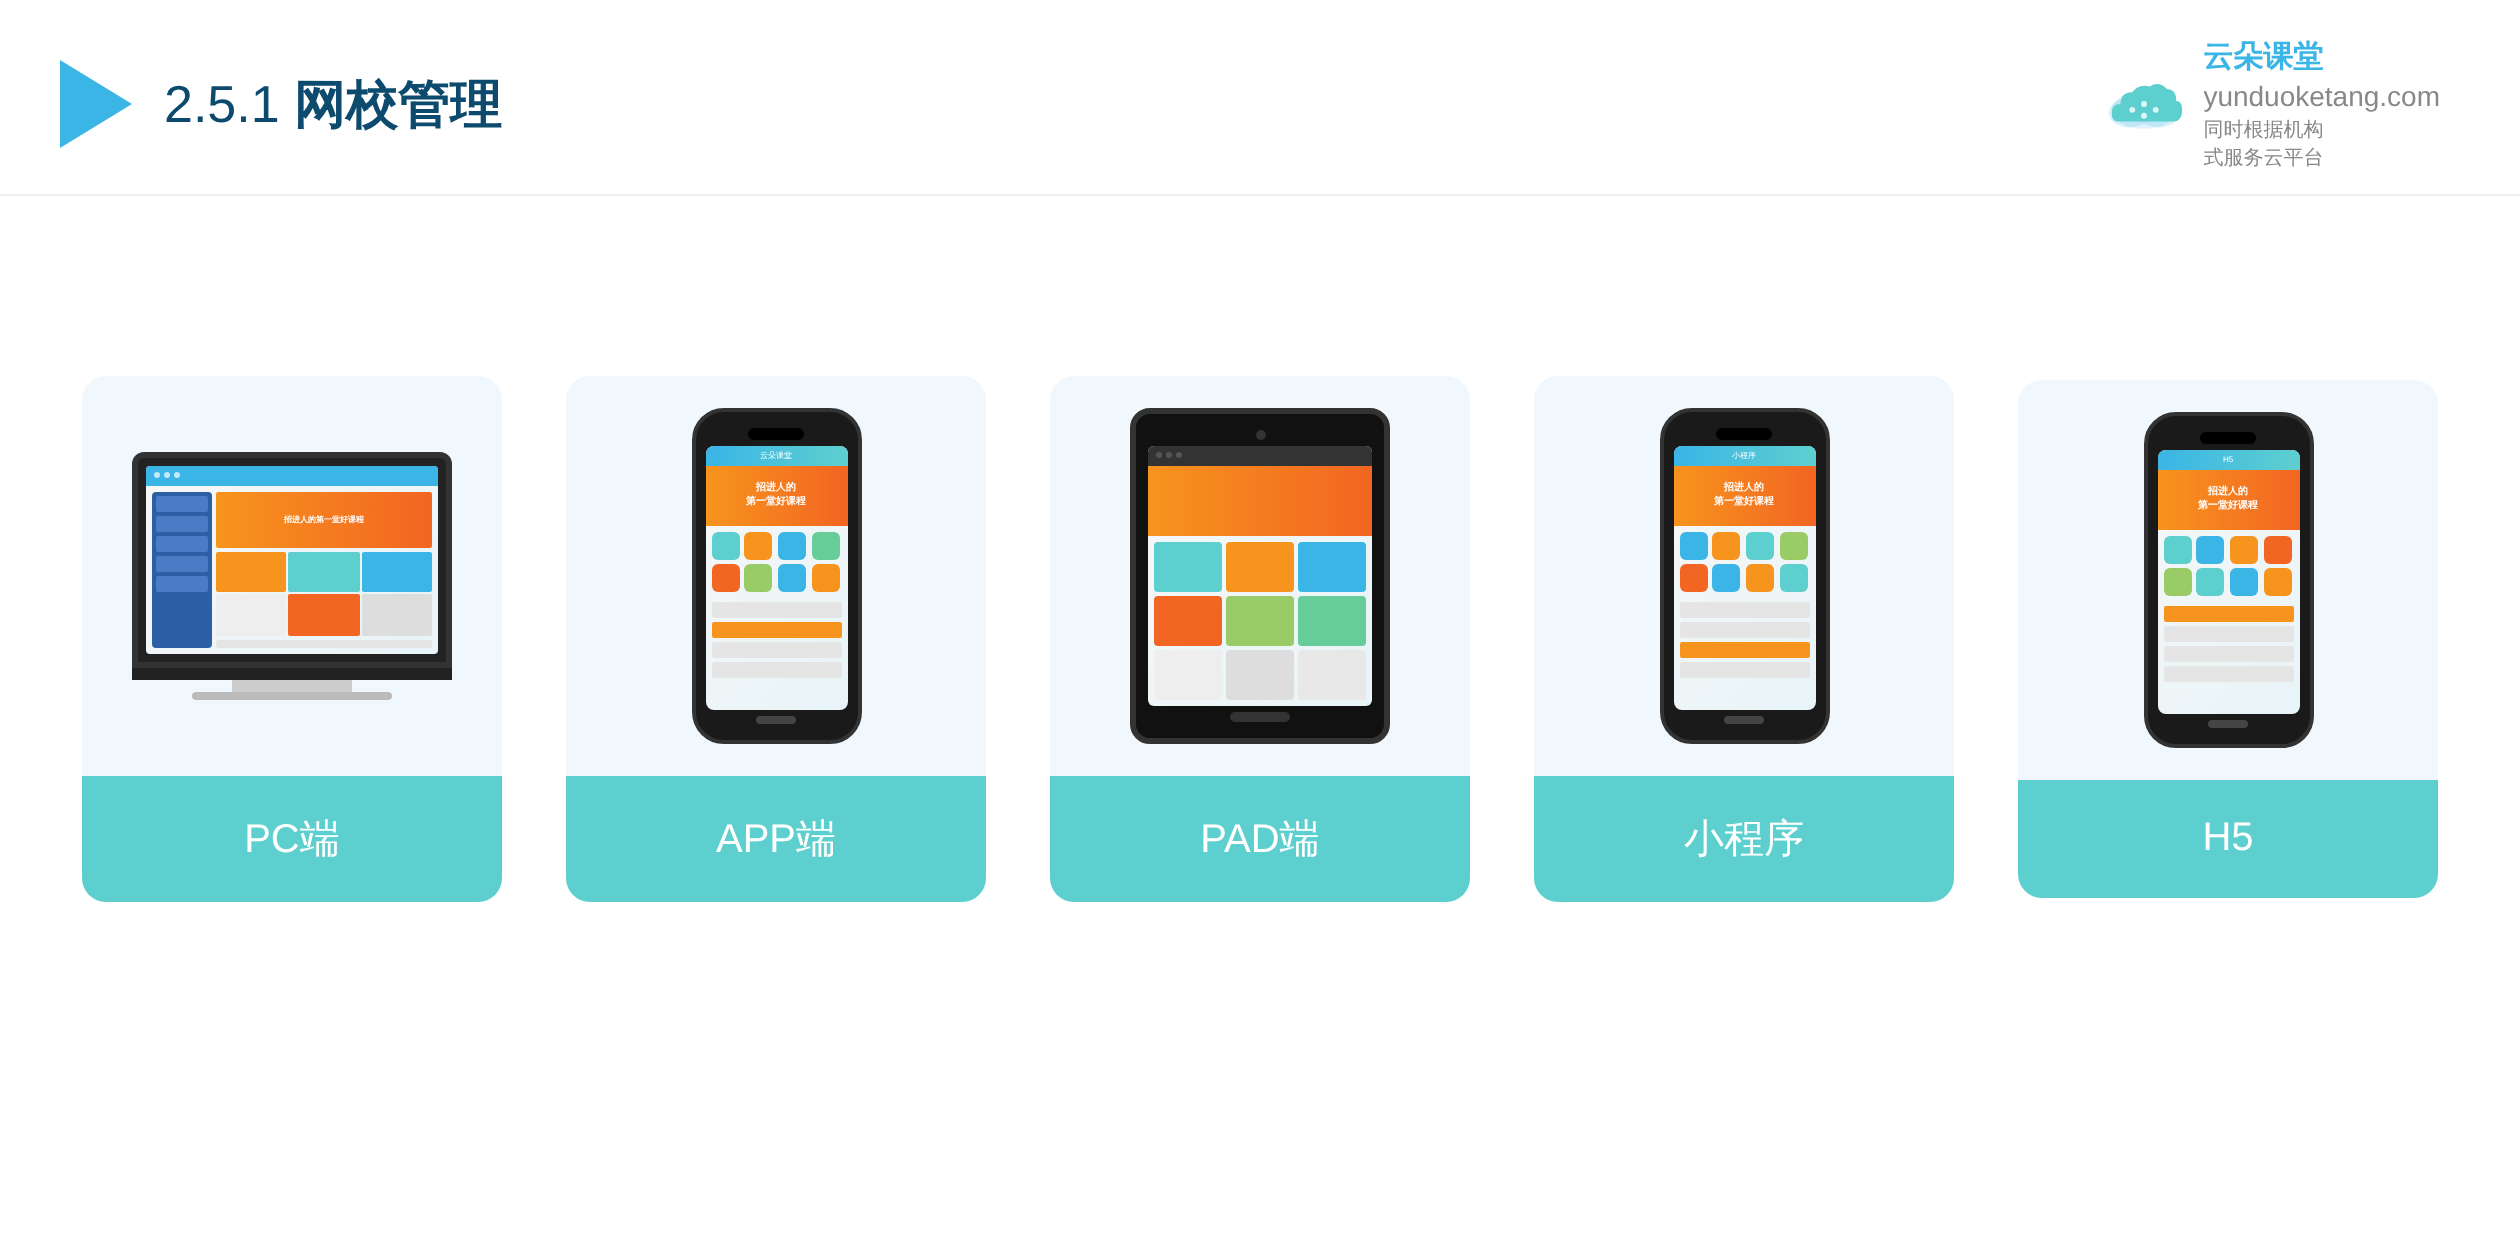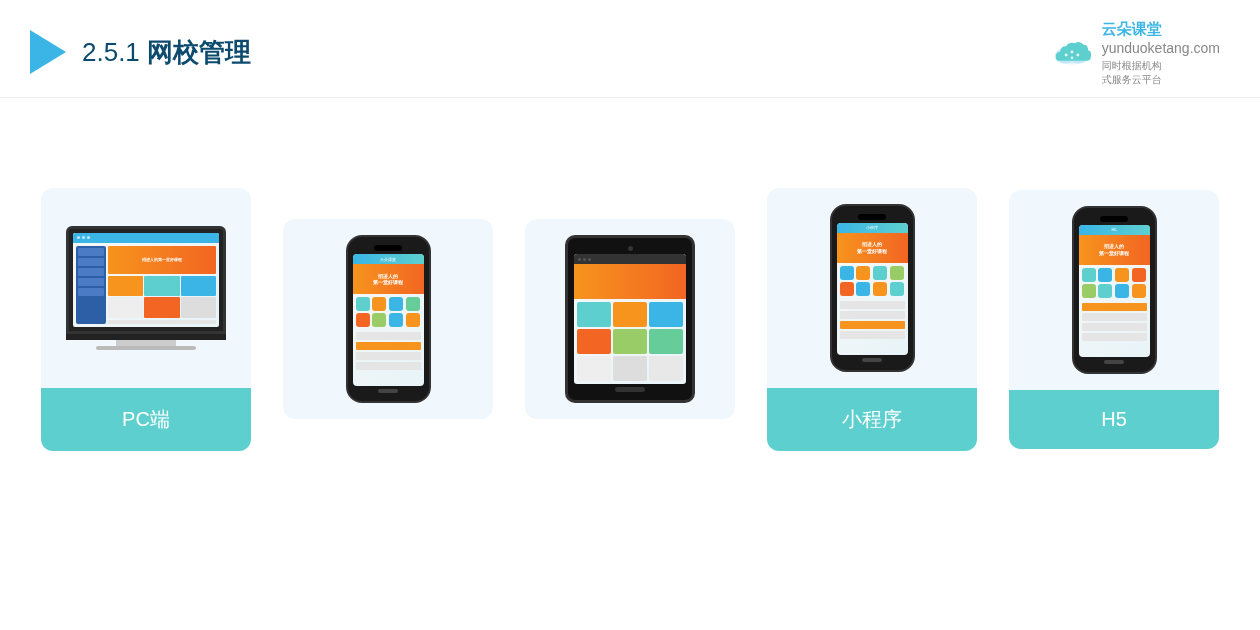--- a/index.html
+++ b/index.html
@@ -484,20 +484,21 @@
           <div class="phone-content-rows">
             <div class="phone-row"></div>
             <div class="phone-row-orange"></div>
             <div class="phone-row"></div>
             <div class="phone-row"></div>
           </div>
         </div>
         <div class="phone-home"></div>
       </div>
     </div>
+    <div class="card-label">APP端</div>
   </div>
 
   <div class="card">
     <div class="card-image-area">
       <div class="tablet-mockup">
         <div class="tablet-camera"></div>
         <div class="tablet-screen">
           <div class="tablet-bar">
             <div class="tablet-bar-dot"></div>
             <div class="tablet-bar-dot"></div>
@@ -512,20 +513,21 @@
             <div class="tablet-grid-item"></div>
             <div class="tablet-grid-item"></div>
             <div class="tablet-grid-item" style="background:#eee"></div>
             <div class="tablet-grid-item" style="background:#ddd"></div>
             <div class="tablet-grid-item" style="background:#e8e8e8"></div>
           </div>
         </div>
         <div class="tablet-bottom"></div>
       </div>
     </div>
+    <div class="card-label">PAD端</div>
   </div>
 
   <div class="card">
     <div class="card-image-area">
       <div class="phone-mockup">
         <div class="phone-notch"></div>
         <div class="phone-screen">
           <div class="phone-screen-bar">小程序</div>
           <div class="phone-banner">
             <div class="phone-banner-text">招进人的<br>第一堂好课程</div>

